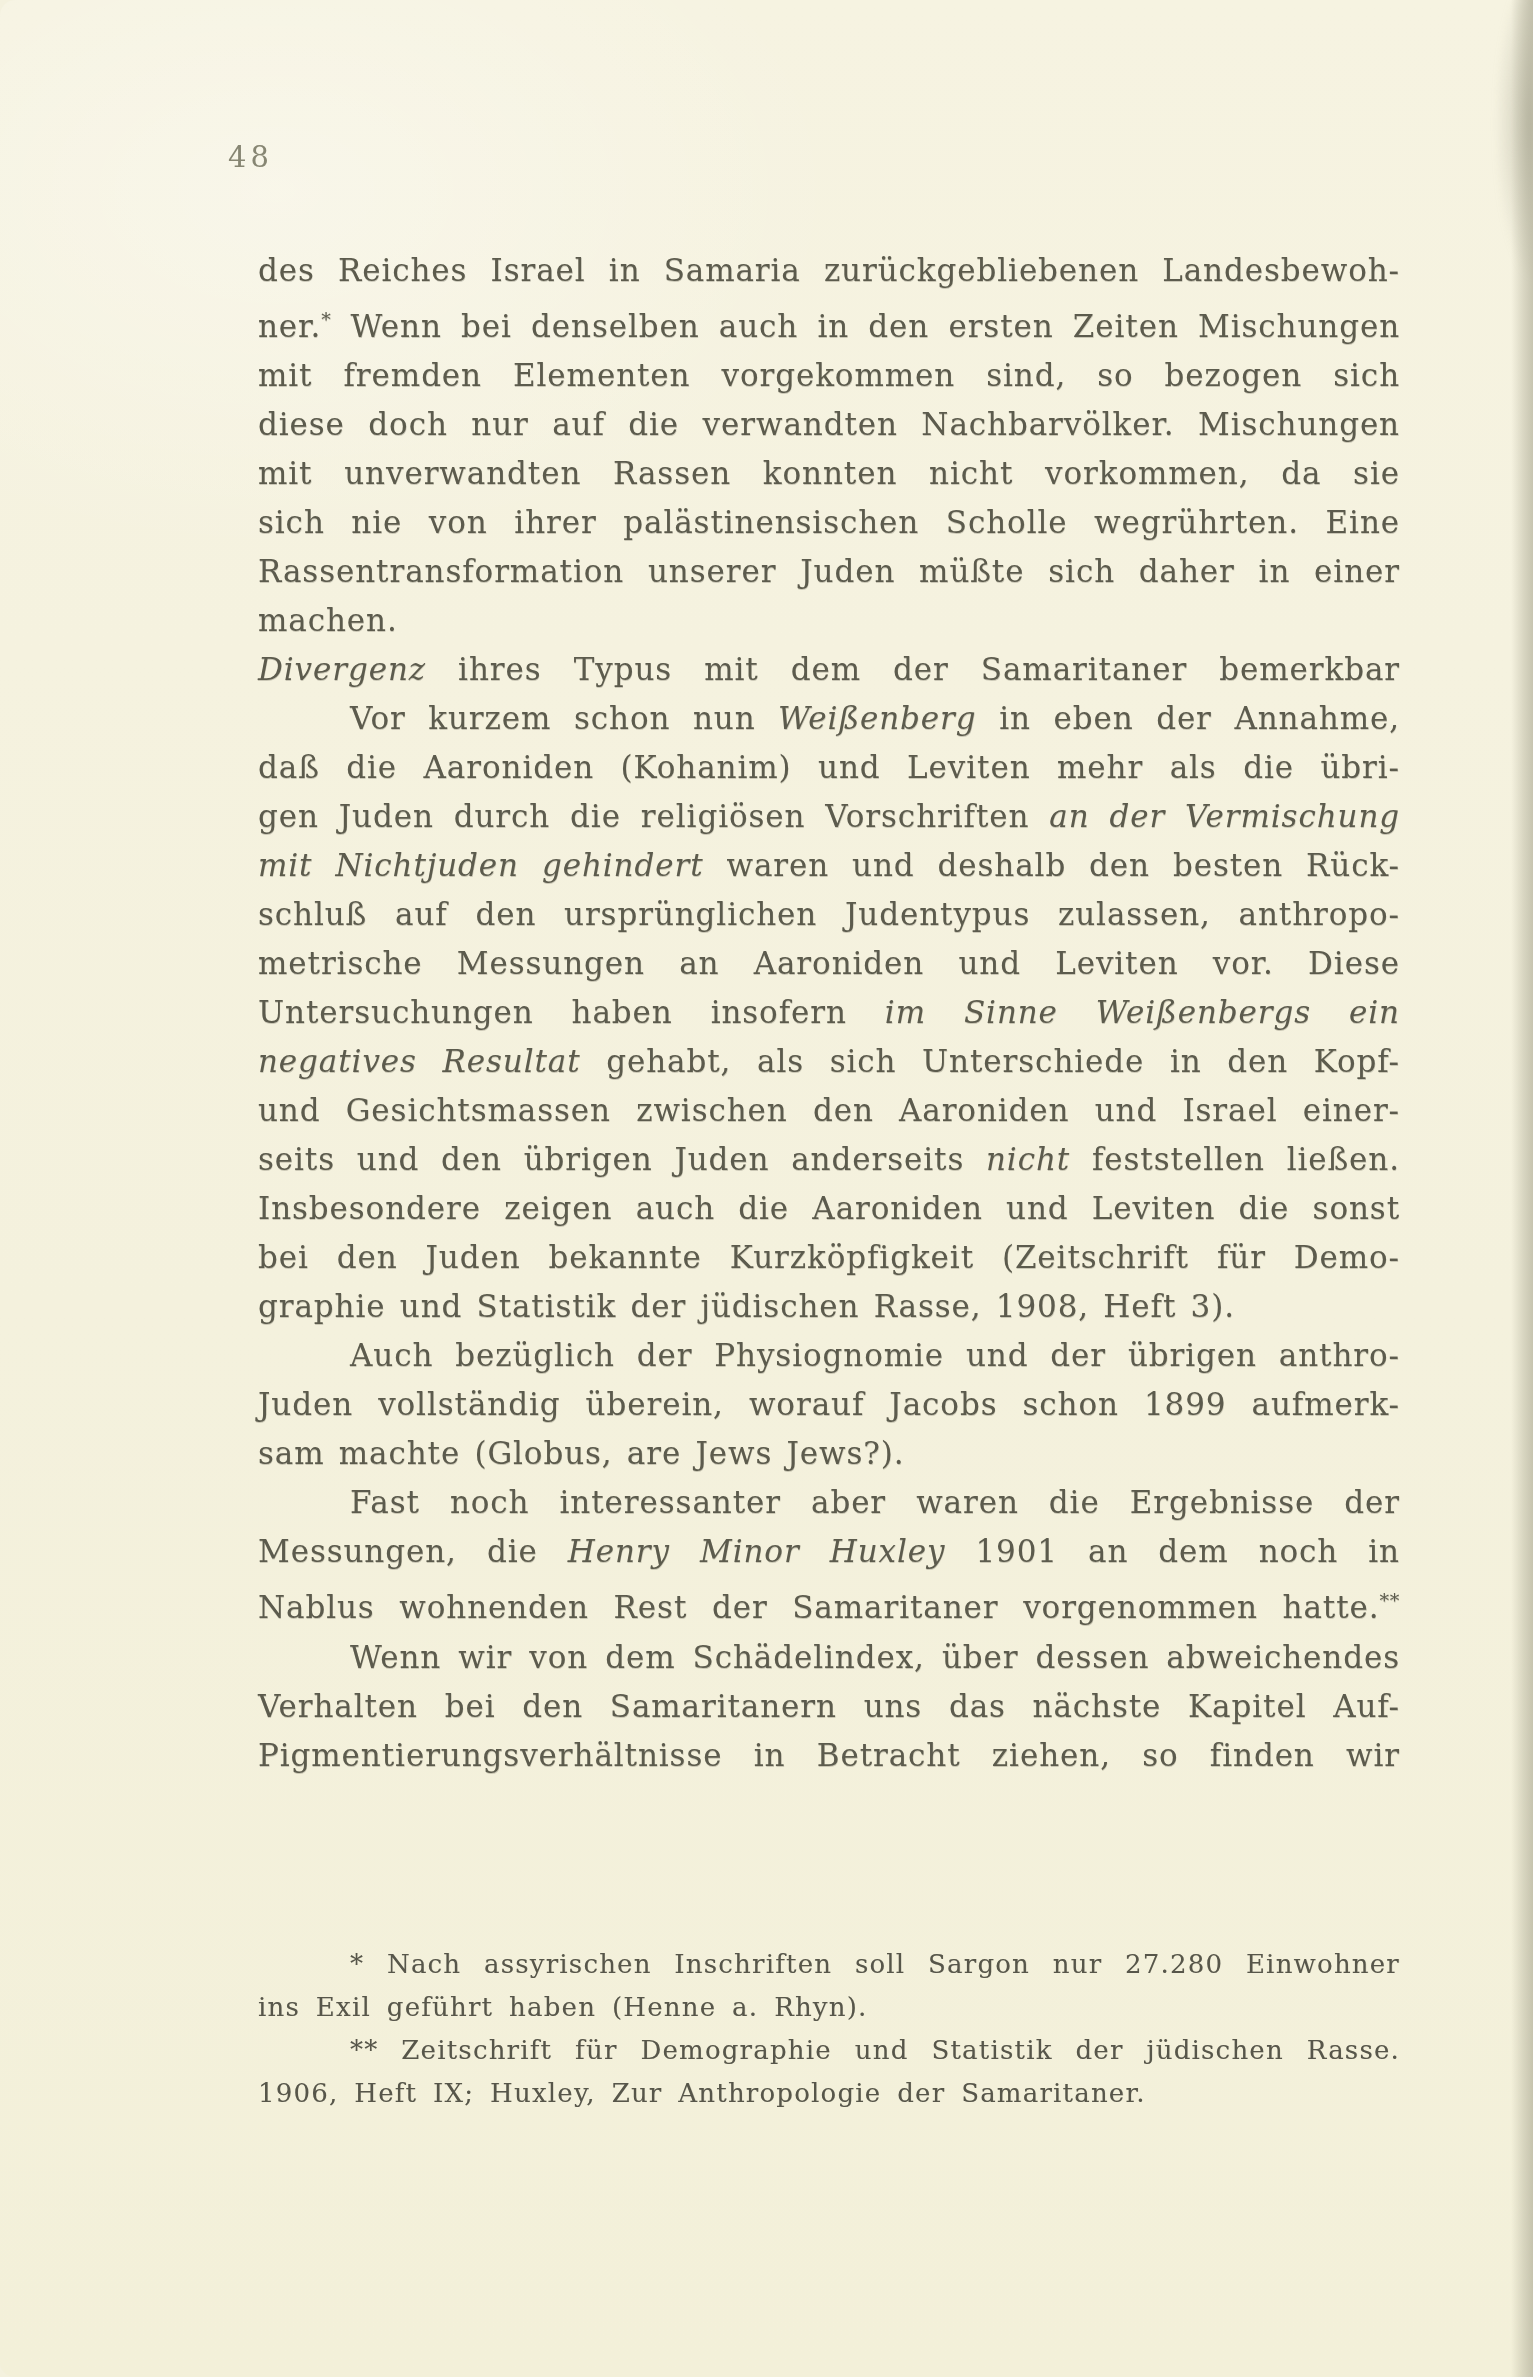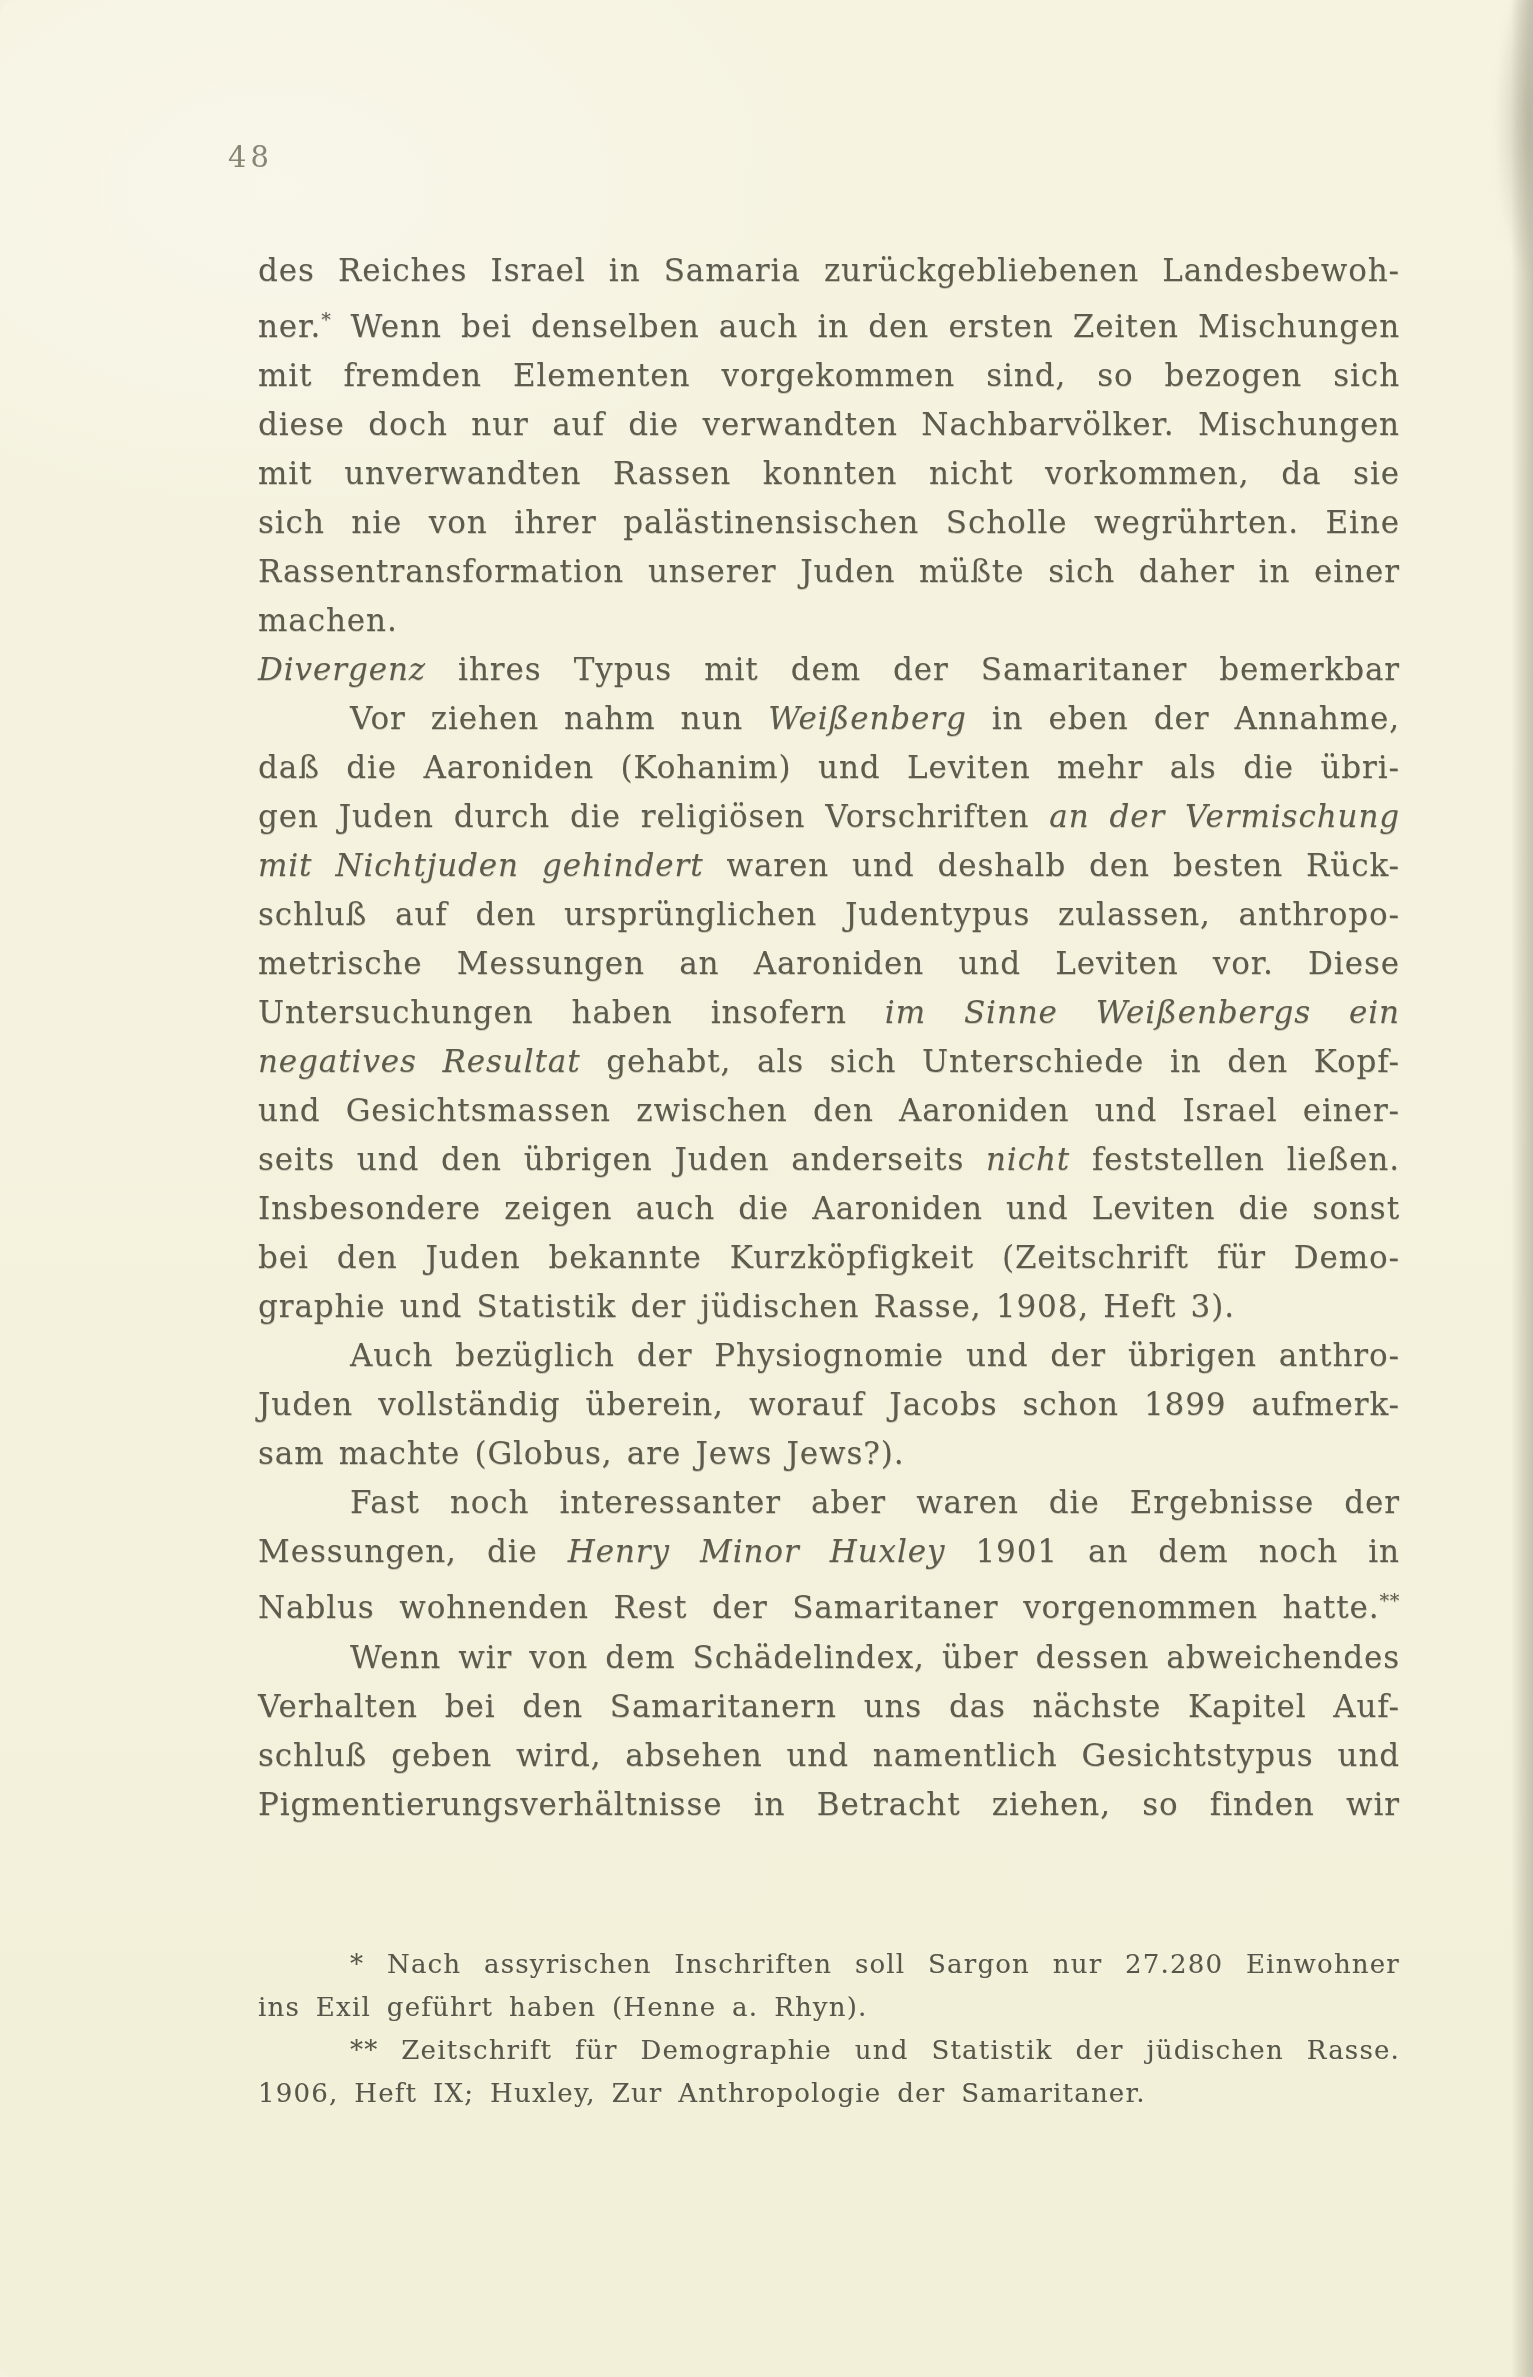--- a/index.html
+++ b/index.html
@@ -98,42 +98,41 @@
   <div class="body-text" id="body-text">
       <div class="line"><span>des Reiches Israel in Samaria zurückgebliebenen Landesbewoh-</span></div>
       <div class="line"><span>ner.</span><span class="sup">*</span><span> Wenn bei denselben auch in den ersten Zeiten Mischungen</span></div>
       <div class="line"><span>mit fremden Elementen vorgekommen sind, so bezogen sich</span></div>
       <div class="line"><span>diese doch nur auf die verwandten Nachbarvölker. Mischungen</span></div>
       <div class="line"><span>mit unverwandten Rassen konnten nicht vorkommen, da sie</span></div>
       <div class="line"><span>sich nie von ihrer palästinensischen Scholle wegrührten. Eine</span></div>
       <div class="line"><span>Rassentransformation unserer Juden müßte sich daher in einer</span></div>
       <div class="line last"><span>machen.</span></div>
       <div class="line"><span class="it">Divergenz</span><span> ihres Typus mit dem der Samaritaner bemerkbar</span></div>
-      <div class="line indent"><span>Vor ziehen nahm nun </span><span class="it">Weißenberg</span><span> in eben der Annahme,</span></div>
+      <div class="line indent"><span>Vor kurzem schon nun </span><span class="it">Weißenberg</span><span> in eben der Annahme,</span></div>
       <div class="line"><span>daß die Aaroniden (Kohanim) und Leviten mehr als die übri-</span></div>
       <div class="line"><span>gen Juden durch die religiösen Vorschriften </span><span class="it">an der Vermischung</span></div>
       <div class="line"><span class="it">mit Nichtjuden gehindert</span><span> waren und deshalb den besten Rück-</span></div>
       <div class="line"><span>schluß auf den ursprünglichen Judentypus zulassen, anthropo-</span></div>
       <div class="line"><span>metrische Messungen an Aaroniden und Leviten vor. Diese</span></div>
       <div class="line"><span>Untersuchungen haben insofern </span><span class="it">im Sinne Weißenbergs ein</span></div>
       <div class="line"><span class="it">negatives Resultat</span><span> gehabt, als sich Unterschiede in den Kopf-</span></div>
       <div class="line"><span>und Gesichtsmassen zwischen den Aaroniden und Israel einer-</span></div>
       <div class="line"><span>seits und den übrigen Juden anderseits </span><span class="it">nicht</span><span> feststellen ließen.</span></div>
       <div class="line"><span>Insbesondere zeigen auch die Aaroniden und Leviten die sonst</span></div>
       <div class="line"><span>bei den Juden bekannte Kurzköpfigkeit (Zeitschrift für Demo-</span></div>
       <div class="line last"><span>graphie und Statistik der jüdischen Rasse, 1908, Heft 3).</span></div>
       <div class="line indent"><span>Auch bezüglich der Physiognomie und der übrigen anthro-</span></div>
       <div class="line"><span>Juden vollständig überein, worauf Jacobs schon 1899 aufmerk-</span></div>
       <div class="line last"><span>sam machte (Globus, are Jews Jews?).</span></div>
       <div class="line indent"><span>Fast noch interessanter aber waren die Ergebnisse der</span></div>
       <div class="line"><span>Messungen, die </span><span class="it">Henry Minor Huxley</span><span> 1901 an dem noch in</span></div>
       <div class="line"><span>Nablus wohnenden Rest der Samaritaner vorgenommen hatte.</span><span class="sup">**</span></div>
       <div class="line indent"><span>Wenn wir von dem Schädelindex, über dessen abweichendes</span></div>
       <div class="line"><span>Verhalten bei den Samaritanern uns das nächste Kapitel Auf-</span></div>
-      <div class="line"><span>schluß geben wird, absehen und namentlich Gesichtstypus und</span></div>
       <div class="line"><span>Pigmentierungsverhältnisse in Betracht ziehen, so finden wir</span></div>
     </div>
 
   <div class="footnotes" id="footnotes">
       <div class="footnote-group">
         <div class="line indent"><span>* Nach assyrischen Inschriften soll Sargon nur 27.280 Einwohner</span></div>
         <div class="line last"><span>ins Exil geführt haben (Henne a. Rhyn).</span></div>
       </div>
       <div class="footnote-group">
         <div class="line indent"><span>** Zeitschrift für Demographie und Statistik der jüdischen Rasse.</span></div>

